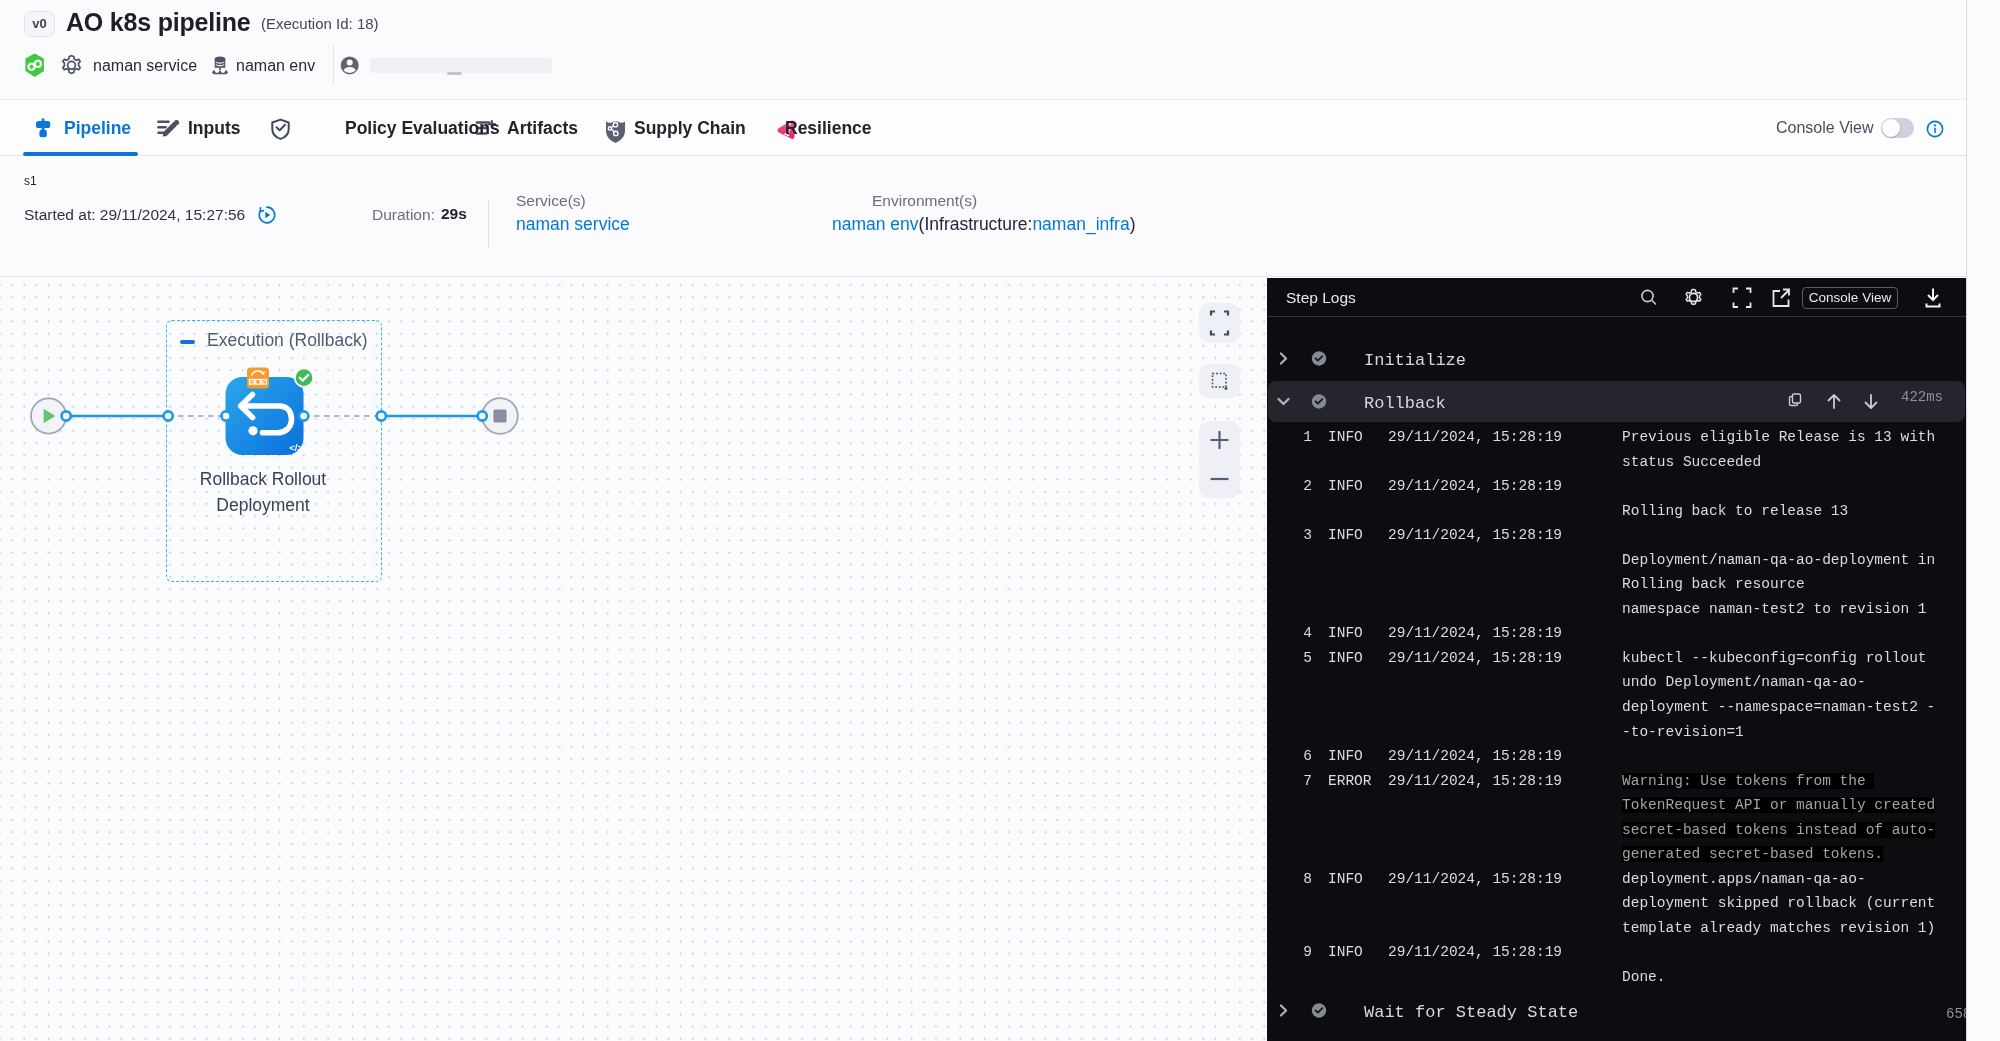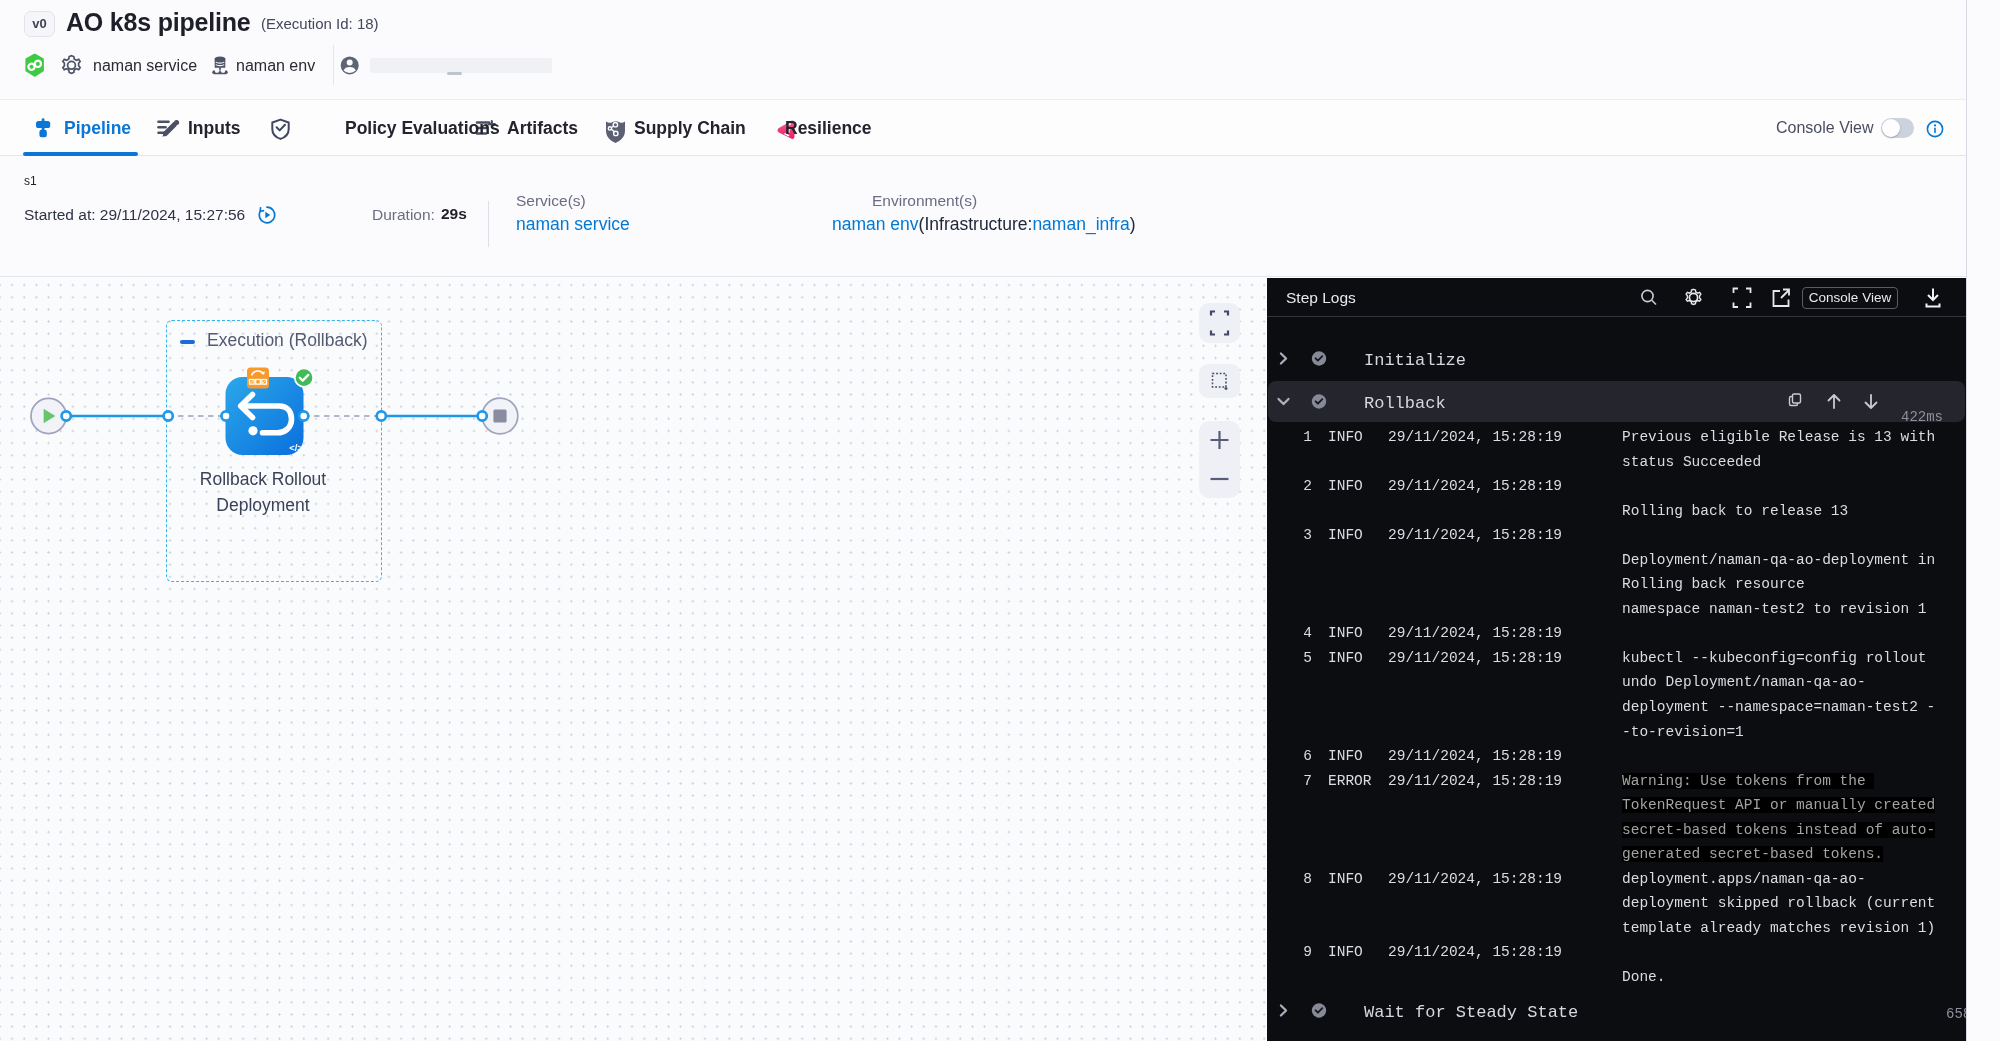--- a/index.html
+++ b/index.html
@@ -309,21 +309,21 @@
     <svg width="697" height="41" viewBox="0 0 697 41" style="position:absolute">
         <path d="M 10.5 17.9 l 5 5.2 l 5 -5.2" fill="none" stroke="#aeb1bd" stroke-width="2.2" stroke-linecap="round" stroke-linejoin="round"></path>
         <circle cx="51" cy="20.5" r="7.2" fill="#878a96"></circle>
         <path d="M 47.6 20.3 l 2.3 2.4 l 4.4 -4.5" fill="none" stroke="#17181d" stroke-width="1.8" stroke-linecap="round" stroke-linejoin="round"></path>
         <rect x="521.5" y="15.5" width="8" height="9" rx="1.5" fill="none" stroke="#c9cad2" stroke-width="1.4"></rect>
         <rect x="524.5" y="13" width="8" height="9" rx="1.5" fill="#232430" stroke="#c9cad2" stroke-width="1.4"></rect>
         <path d="M 566 27 V 14.5 M 560.5 19.5 l 5.5 -5.5 l 5.5 5.5" fill="none" stroke="#c9cad2" stroke-width="1.8" stroke-linecap="round" stroke-linejoin="round"></path>
         <path d="M 603 14 V 26.5 M 597.5 21.5 l 5.5 5.5 l 5.5 -5.5" fill="none" stroke="#c9cad2" stroke-width="1.8" stroke-linecap="round" stroke-linejoin="round"></path>
       </svg>
     <div class="ltitle" style="left:96px;top:13px;">Rollback</div>
-    <div class="ldur" style="top:28px;">422ms</div>
+    <div class="ldur" style="top:8px;">422ms</div>
   </div>
   <div id="loglines">
 <div class="ll"><span class="lnum">1</span><span class="llev">INFO</span><span class="lts">29/11/2024, 15:28:19</span><span class="lmsg">Previous eligible Release is 13 with</span></div>
 <div class="ll"><span class="lmsg">status Succeeded</span></div>
 <div class="ll"><span class="lnum">2</span><span class="llev">INFO</span><span class="lts">29/11/2024, 15:28:19</span></div>
 <div class="ll"><span class="lmsg">Rolling back to release 13</span></div>
 <div class="ll"><span class="lnum">3</span><span class="llev">INFO</span><span class="lts">29/11/2024, 15:28:19</span></div>
 <div class="ll"><span class="lmsg">Deployment/naman-qa-ao-deployment in</span></div>
 <div class="ll"><span class="lmsg">Rolling back resource</span></div>
 <div class="ll"><span class="lmsg">namespace naman-test2 to revision 1</span></div>

